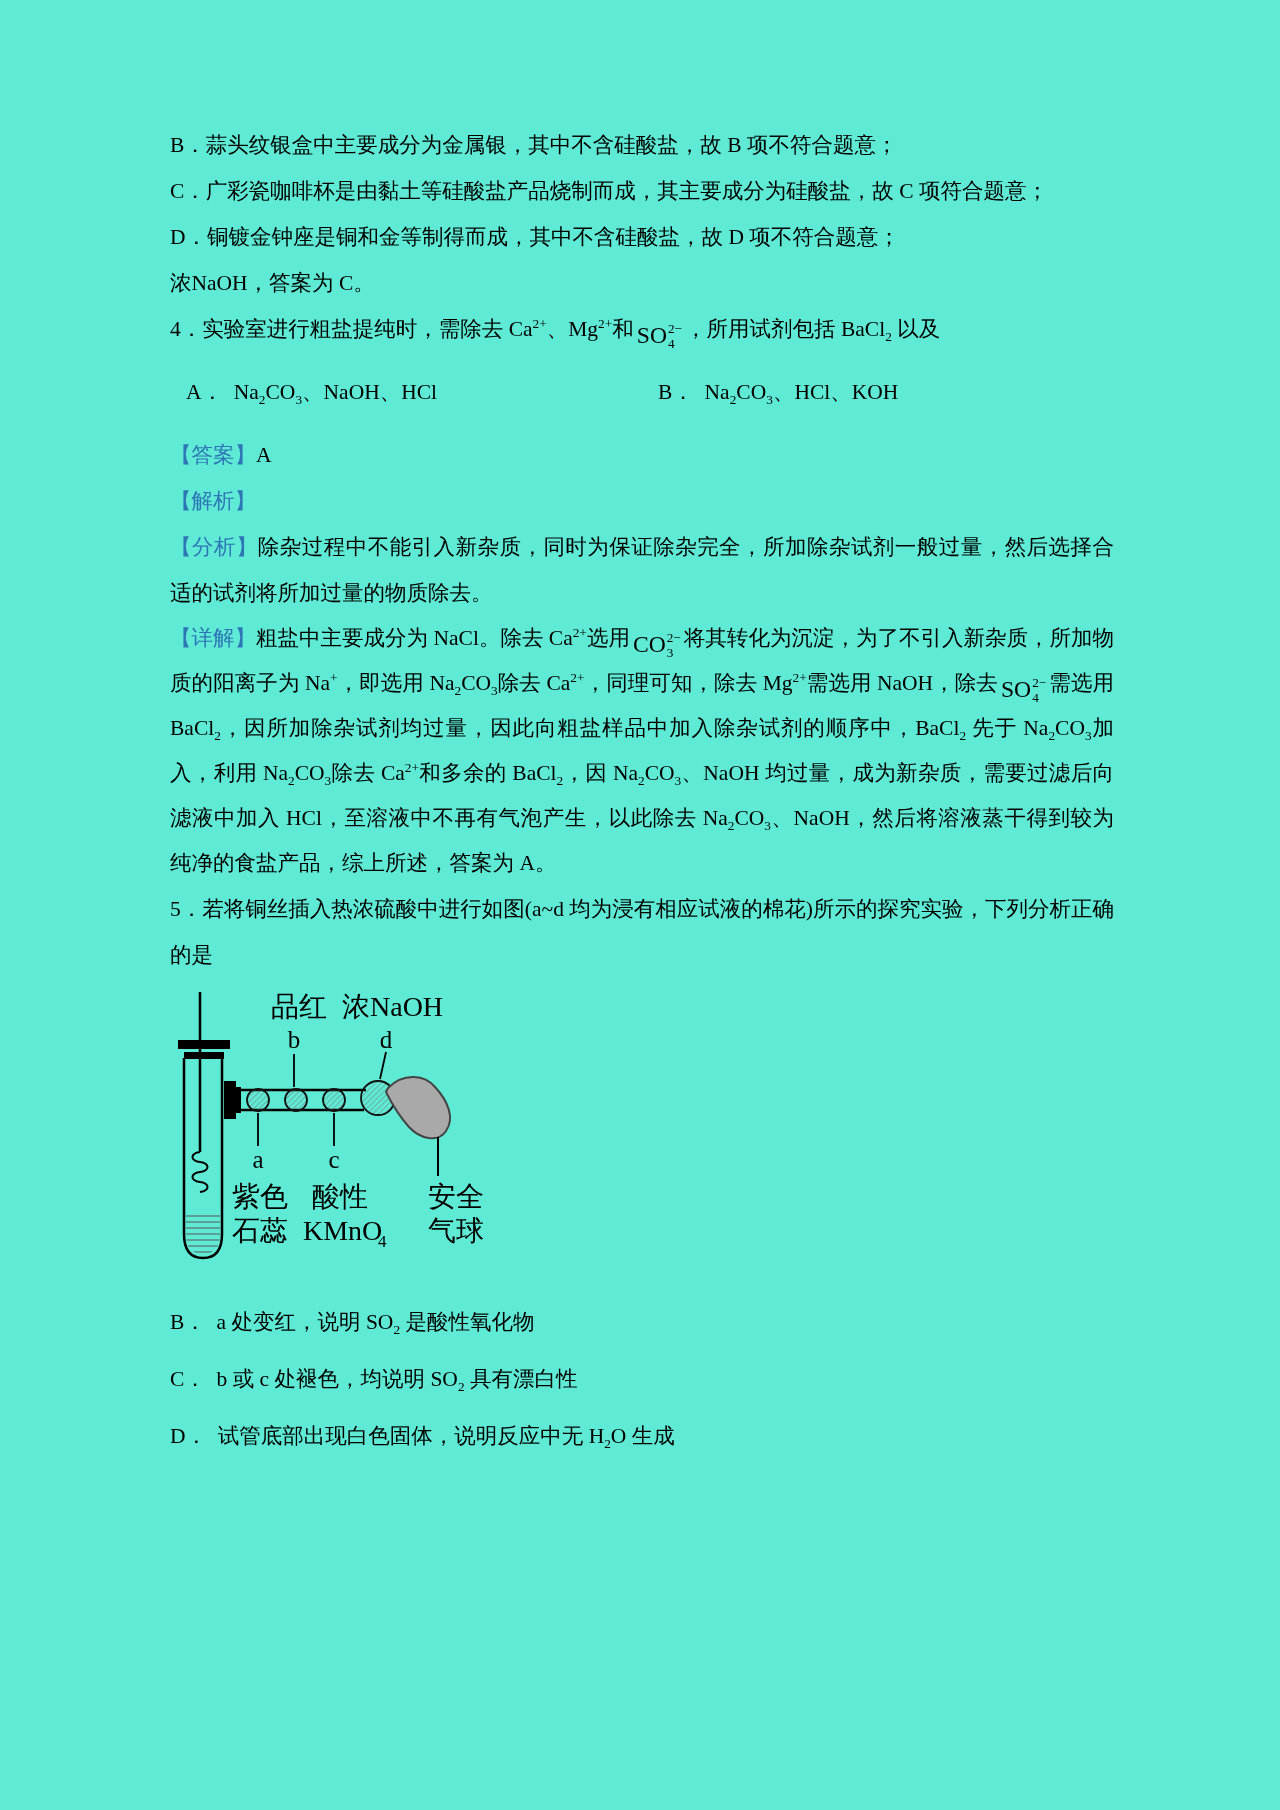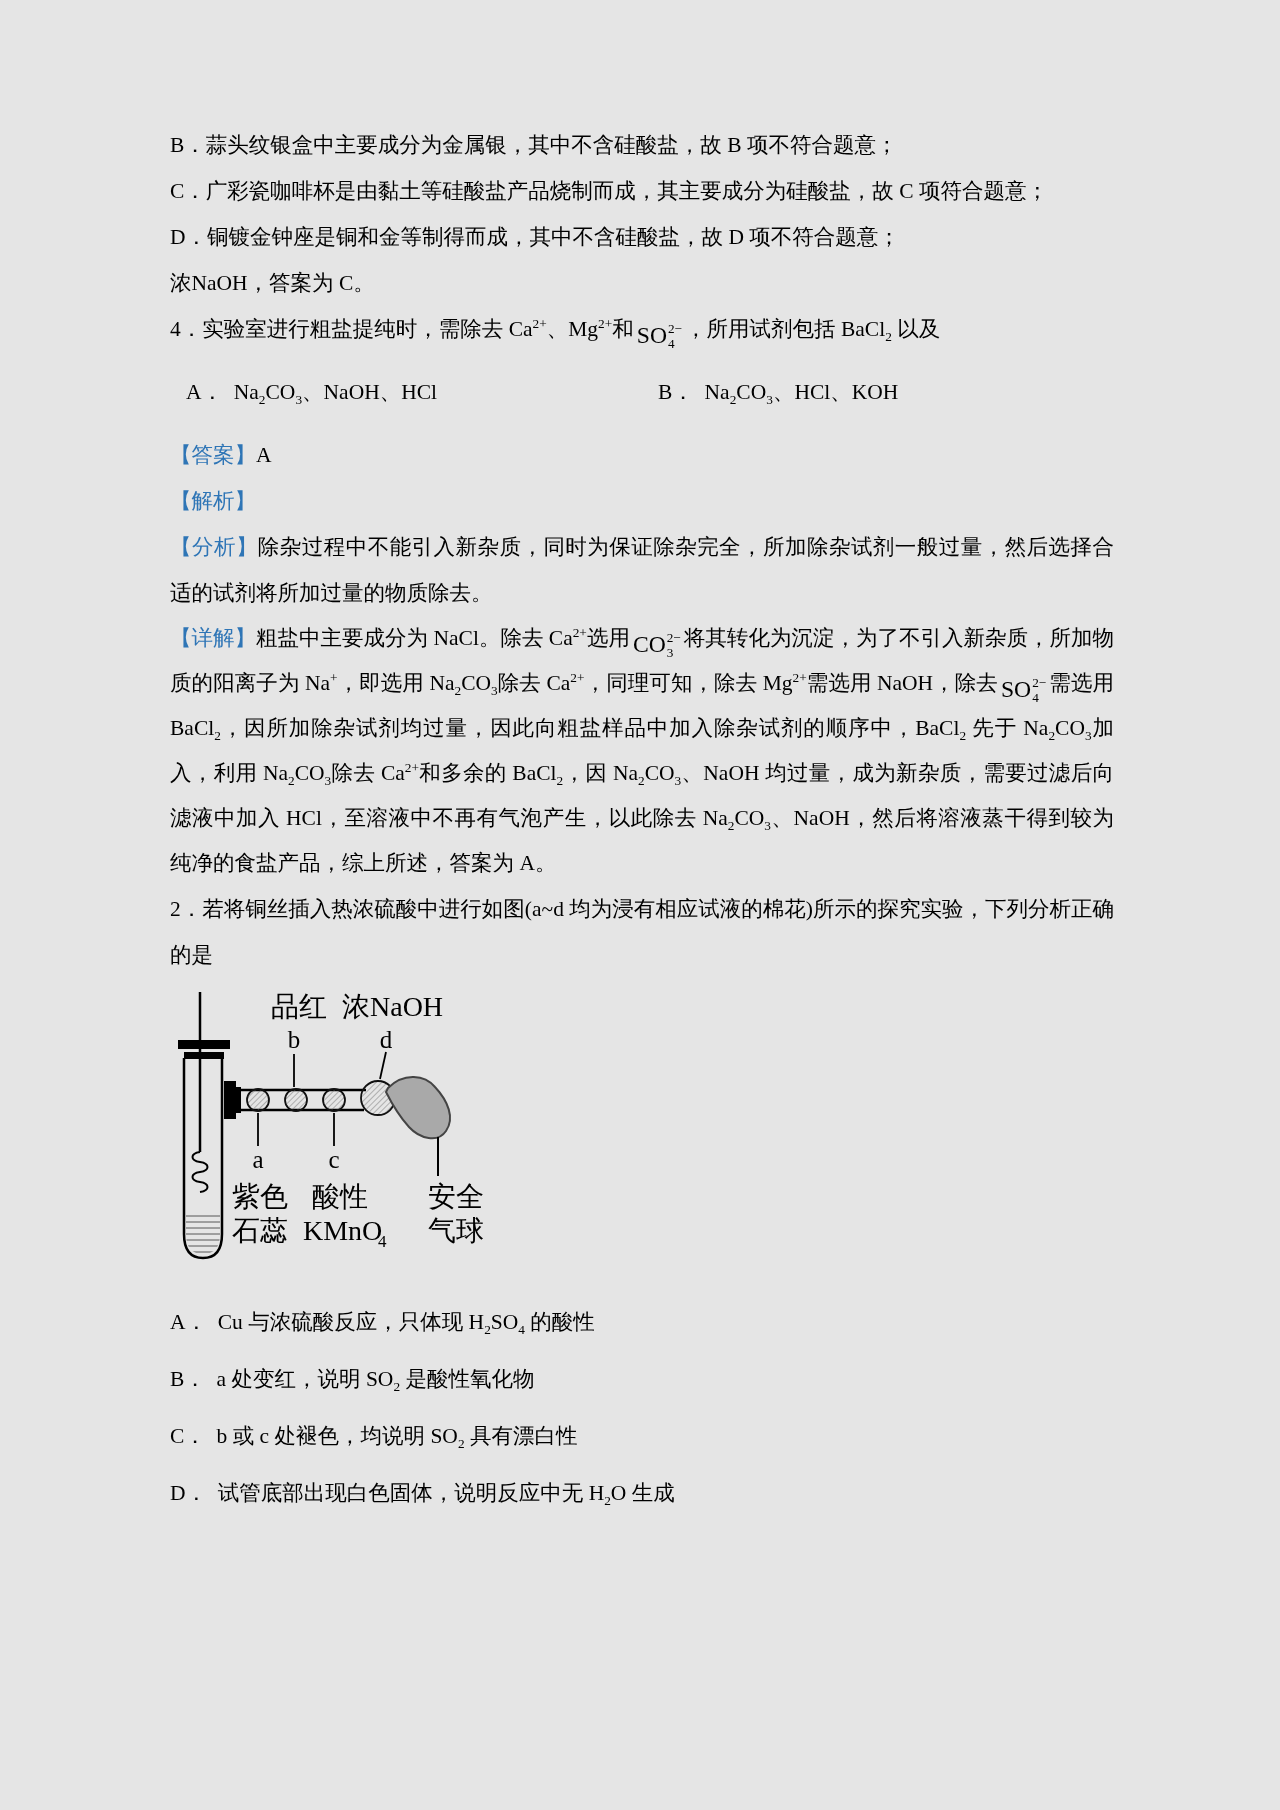--- a/index.html
+++ b/index.html
@@ -1,17 +1,17 @@
 <!DOCTYPE html>
 <html><head>
 <meta charset="utf-8">
 <style>
   html,body{margin:0;padding:0;background:#ffffff;}
   .page{
-    width:1280px;height:1810px;position:relative;background:#e5e5e5;
+    width:1280px;height:1810px;position:relative;background:#5eead4;
     font-family:"Liberation Serif","DejaVu Serif",serif;color:#000;
     overflow:hidden;
   }
   .content{
     position:absolute;left:170px;top:122px;width:944px;
     font-size:21.5px;
   }
   .para{margin:0;line-height:46px;text-align:justify;}
   .tight{line-height:45px;}
   .optrow{display:flex;line-height:48px;}
@@ -64,21 +64,21 @@
             <span>3</span>
           </span>
         </span>将其转化为沉淀，为了不引入新杂质，所加物质的阳离子为 Na<sup>+</sup>，即选用 Na<sub>2</sub>CO<sub>3</sub>除去 Ca<sup>2+</sup>，同理可知，除去 Mg<sup>2+</sup>需选用 NaOH，除去<span class="ss">
           <span class="ssb">SO</span>
           <span class="sst">
             <span>2−</span>
             <span>4</span>
           </span>
         </span>需选用 BaCl<sub>2</sub>，因所加除杂试剂均过量，因此向粗盐样品中加入除杂试剂的顺序中，BaCl<sub>2</sub> 先于 Na<sub>2</sub>CO<sub>3</sub>加入，利用 Na<sub>2</sub>CO<sub>3</sub>除去 Ca<sup>2+</sup>和多余的 BaCl<sub>2</sub>，因 Na<sub>2</sub>CO<sub>3</sub>、NaOH 均过量，成为新杂质，需要过滤后向滤液中加入 HCl，至溶液中不再有气泡产生，以此除去 Na<sub>2</sub>CO<sub>3</sub>、NaOH，然后将溶液蒸干得到较为纯净的食盐产品，综上所述，答案为 A。</p>
 
-    <p class="para">2．若将铜丝插入热浓硫酸中进行如图(a~d 均为浸有相应试液的棉花)所示的探究实验，下列分析正确的是</p>
+    <p class="para">5．若将铜丝插入热浓硫酸中进行如图(a~d 均为浸有相应试液的棉花)所示的探究实验，下列分析正确的是</p>
 
     <figure class="apparatus">
       <svg width="480" height="300" viewBox="0 0 480 300">
         <defs>
           <pattern id="hatch" width="4" height="4" patternUnits="userSpaceOnUse" patternTransform="rotate(45)">
             <line x1="0" y1="0" x2="0" y2="4" stroke="#777" stroke-width="1"></line>
           </pattern>
           <pattern id="liquid" width="7" height="6" patternUnits="userSpaceOnUse">
             <line x1="0" y1="2" x2="7" y2="2" stroke="#555" stroke-width="1"></line>
           </pattern>
@@ -125,19 +125,18 @@
         <text x="88" y="220" font-size="28" text-anchor="middle">紫色</text>
         <text x="88" y="254" font-size="28" text-anchor="middle">石蕊</text>
         <text x="168" y="220" font-size="28" text-anchor="middle">酸性</text>
         <text x="131" y="254" font-size="28">KMnO</text>
         <text x="206" y="261" font-size="17">4</text>
         <text x="284" y="220" font-size="28" text-anchor="middle">安全</text>
         <text x="284" y="254" font-size="28" text-anchor="middle">气球</text>
       </svg>
     </figure>
 
-    <p class="para q5opt">A． Cu 与浓硫酸反应，只体现 H<sub>2</sub>SO<sub>4</sub> 的酸性</p>
     <p class="para q5opt">B． a 处变红，说明 SO<sub>2</sub> 是酸性氧化物</p>
     <p class="para q5opt">C． b 或 c 处褪色，均说明 SO<sub>2</sub> 具有漂白性</p>
     <p class="para q5opt">D． 试管底部出现白色固体，说明反应中无 H<sub>2</sub>O 生成</p>
 
   </div>
 </div>
 
 </body></html>

